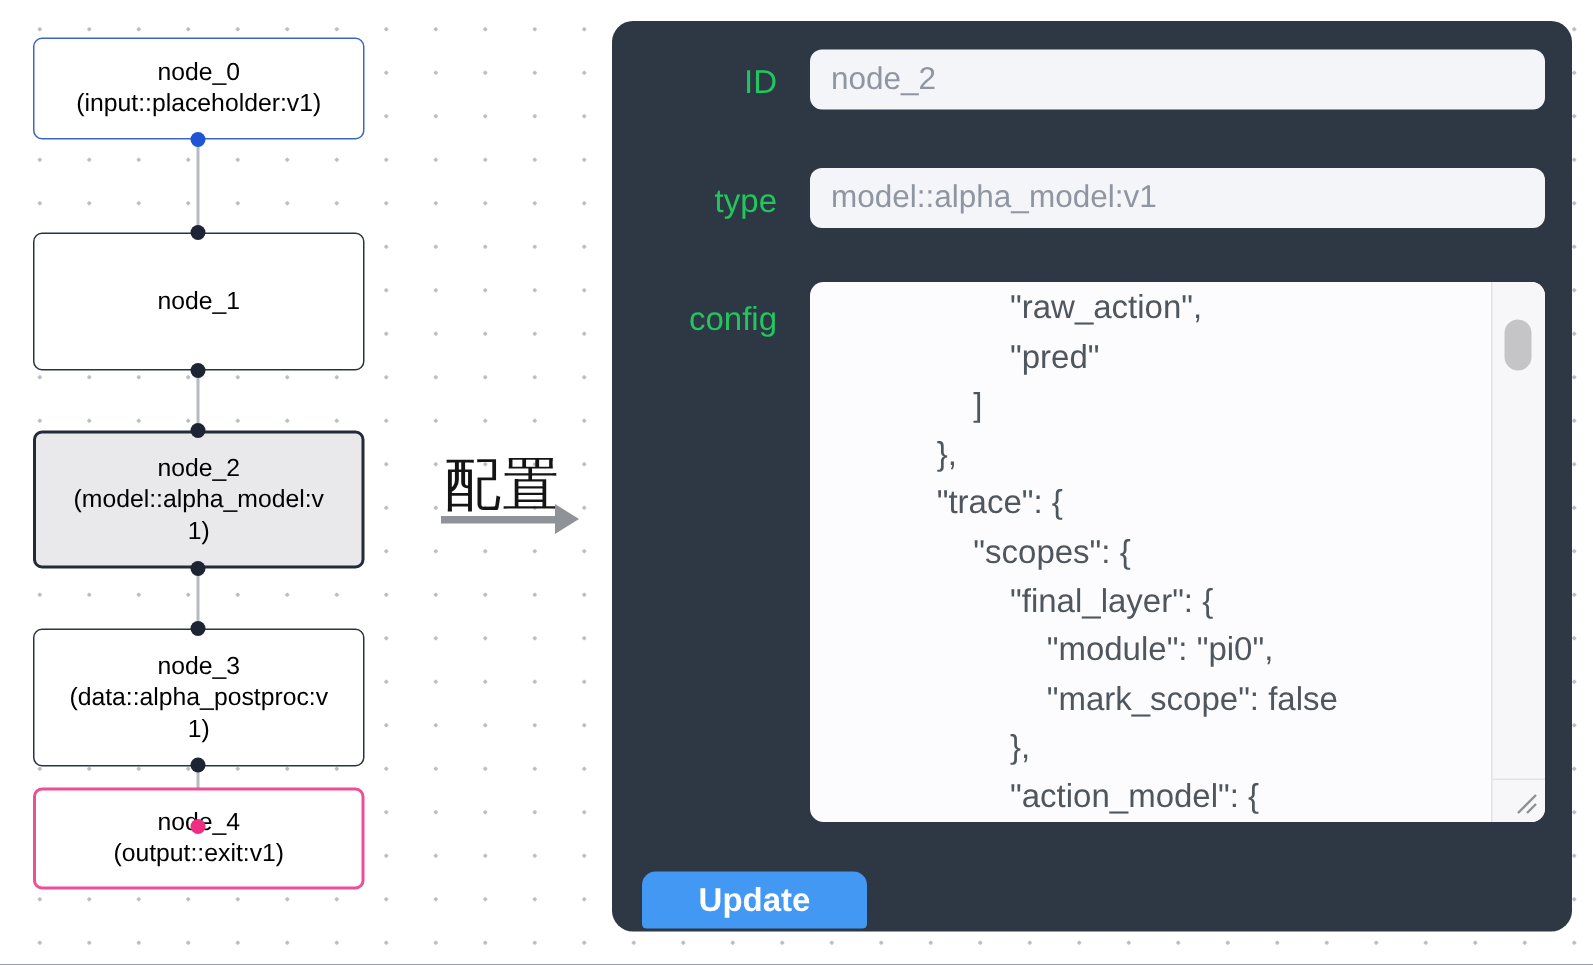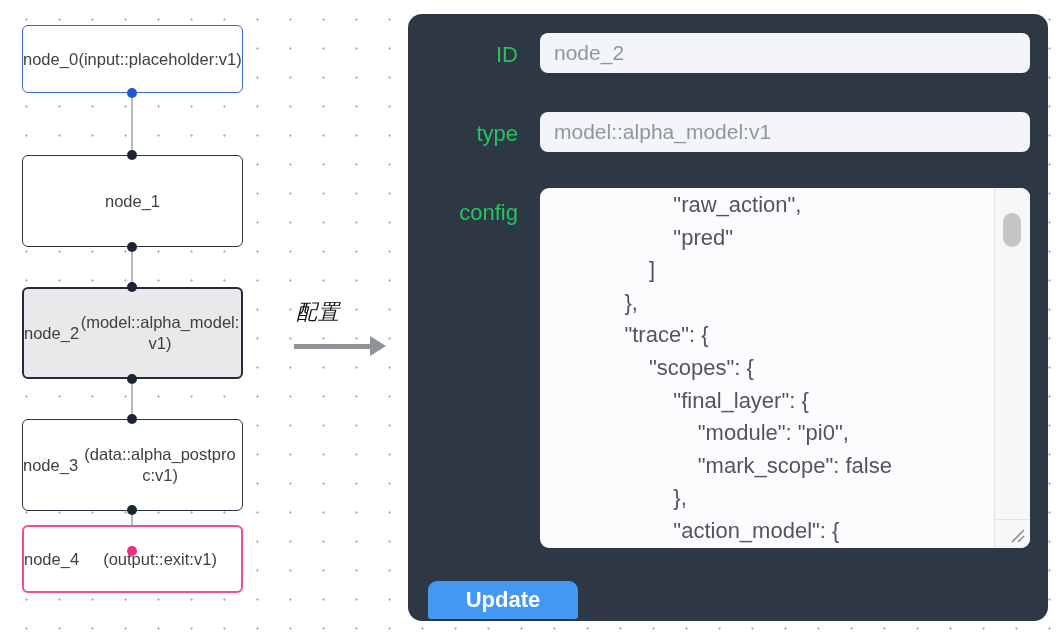--- a/index.html
+++ b/index.html
@@ -8,22 +8,22 @@
     position:relative; overflow:hidden; background:#ffffff;
     background-image: radial-gradient(circle, #b9bdc4 1.1px, rgba(0,0,0,0) 1.3px);
     background-size: 33px 29px; background-position: 10px 5px;
     font-family:"Liberation Sans", sans-serif;
   }
 
   
   .flow-node {
     position:absolute; left:22px; width:221px; background:#ffffff;
     border:1.5px solid #2b3240; border-radius:6px;
-    display:flex; align-items:center; justify-content:center;
-    text-align:center; color:#404040; cursor:pointer;
+    display:flex; flex-direction:column; align-items:center; justify-content:center;
+    text-align:center; color:#000000; cursor:pointer;
   }
   .flow-node .n-label { font-size:16.5px; line-height:21px; }
   .flow-node .n-type  { font-size:16.5px; line-height:21px; width:178px; word-break:break-all; }
   #node-0 { top:25px;  height:68px; border-color:#3a66c4; }
   #node-1 { top:155px; height:92px; }
   #node-2 { top:287px; height:92px; background:#e9e9ec; border-width:2px; border-color:#242b38; }
   #node-3 { top:419px; height:92px; }
   #node-4 { top:525px; height:68px; border-color:#ee4e97; border-width:2px; }
 
   .edge { position:absolute; left:131px; width:2px; background:#b7babf; }
@@ -31,21 +31,21 @@
   #edge-1 { top:247px; height:40px; }
   #edge-2 { top:379px; height:40px; }
   #edge-3 { top:510px; height:41px; }
 
   .handle { position:absolute; width:10px; height:10px; border-radius:50%; background:#1d2433; left:127px; }
   .handle.blue { background:#1e54d6; }
   .handle.pink { background:#ee2d83; }
 
   
   #config-arrow-label {
-    position:absolute; left:296px; top:298px; font-size:21px; color:#141414; letter-spacing:1px;font-style:italic;
+    position:absolute; left:296px; top:298px; font-size:38px; color:#141414; letter-spacing:1px;
   }
   #arrow-shaft { position:absolute; left:294px; top:344px; width:78px; height:5px; background:#8f9296; }
   #arrow-head  { position:absolute; left:370px; top:336px; width:0; height:0;
     border-top:10px solid transparent; border-bottom:10px solid transparent; border-left:16px solid #8f9296; }
 
   
   #config-panel {
     position:absolute; left:408px; top:14px; width:640px; height:607px;
     background:#2e3744; border-radius:14px;
   }

